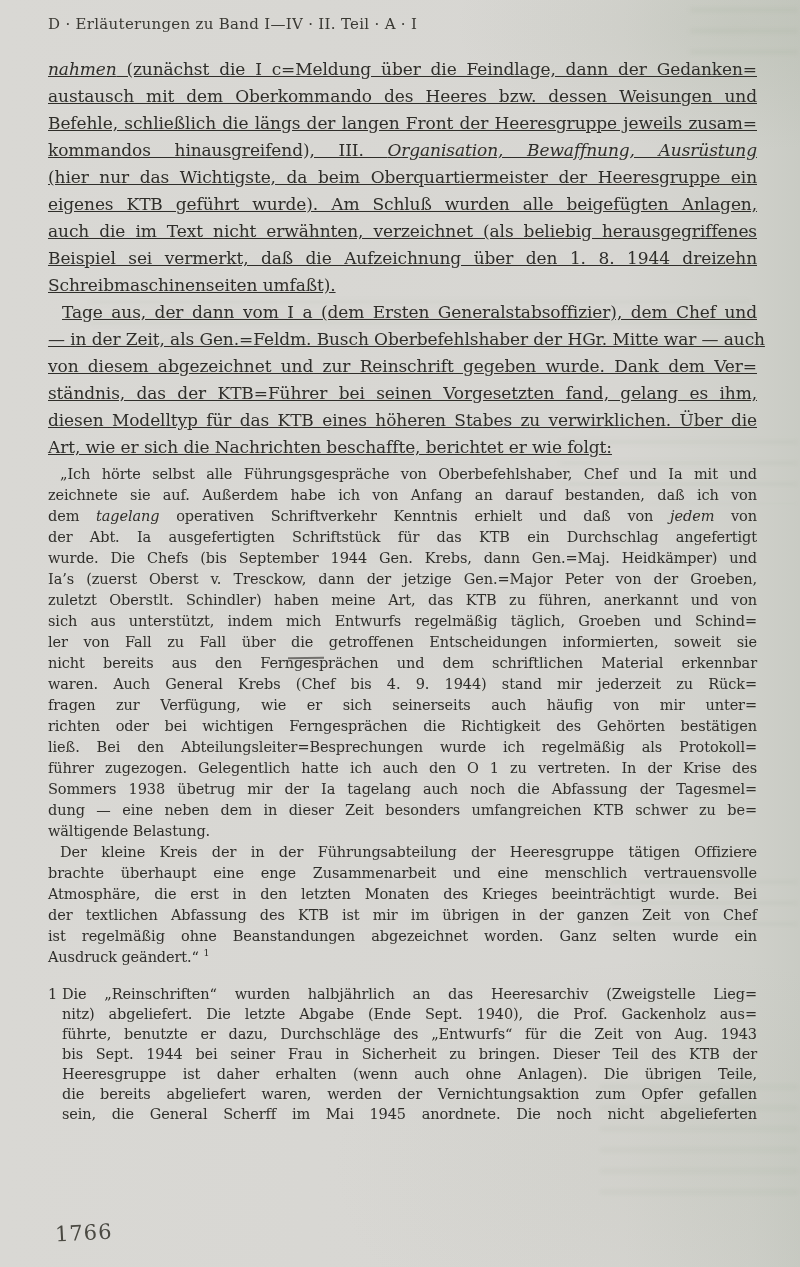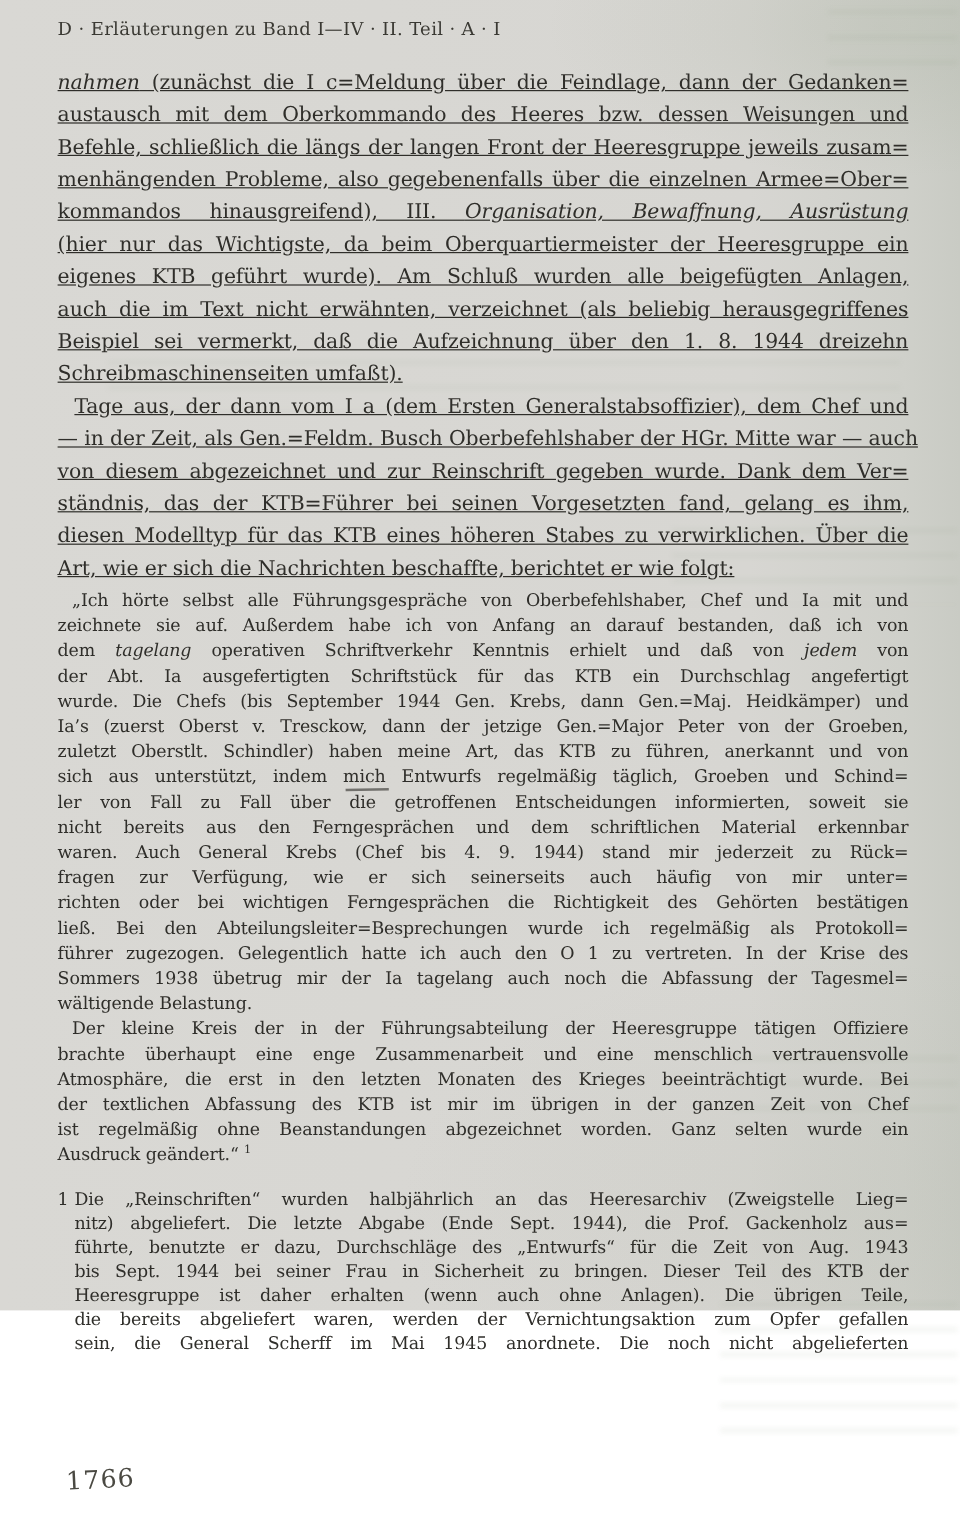--- a/index.html
+++ b/index.html
@@ -3,21 +3,21 @@
 <meta charset="utf-8">
 <style>
   html, body { margin: 0; padding: 0; }
   body {
     width: 800px; height: 1267px;
     font-family: "DejaVu Serif", "Liberation Serif", serif;
     overflow: hidden;
   }
   .page {
     position: relative;
-    width: 800px; height: 1092px;
+    width: 800px; height: 1267px;
     background:
       radial-gradient(ellipse 400px 180px at 92% 2%, rgba(150,162,140,0.20), rgba(150,162,140,0) 70%),
       radial-gradient(ellipse 500px 300px at 85% 92%, rgba(150,158,138,0.10), rgba(150,158,138,0) 70%),
       linear-gradient(90deg, #d9d8d4 0%, #d7d6d2 78%, #cfd0ca 94%, #c9cbc4 100%);
     color: #2f2e2a;
   }
   .content {
     position: absolute;
     left: 48px; top: 14px; width: 709px;
   }
@@ -104,21 +104,20 @@
   <div class="ghost g4"></div>
   <div class="ghost g5"></div>
 
   <div class="content">
     <div class="running-header">D · Erläuterungen zu Band I—IV · II. Teil · A · I</div>
 
     <div id="paragraph-1" class="para main">
         <div class="line"><em>nahmen</em><span> (zunächst die I c=Meldung über die Feindlage, dann der Gedanken=</span></div>
         <div class="line"><span>austausch mit dem Oberkommando des Heeres bzw. dessen Weisungen und</span></div>
         <div class="line"><span>Befehle, schließlich die längs der langen Front der Heeresgruppe jeweils zusam=</span></div>
-        <div class="line"><span>menhängenden Probleme, also gegebenenfalls über die einzelnen Armee=Ober=</span></div>
         <div class="line"><span>kommandos hinausgreifend), III. </span><em>Organisation, Bewaffnung, Ausrüstung</em></div>
         <div class="line"><span>(hier nur das Wichtigste, da beim Oberquartiermeister der Heeresgruppe ein</span></div>
         <div class="line"><span>eigenes KTB geführt wurde). Am Schluß wurden alle beigefügten Anlagen,</span></div>
         <div class="line"><span>auch die im Text nicht erwähnten, verzeichnet (als beliebig herausgegriffenes</span></div>
         <div class="line"><span>Beispiel sei vermerkt, daß die Aufzeichnung über den 1. 8. 1944 dreizehn</span></div>
         <div class="line last"><span>Schreibmaschinenseiten umfaßt).</span></div>
       </div>
 
     <div id="paragraph-2" class="para main indent-first">
         <div class="line"><span>Tage aus, der dann vom I a (dem Ersten Generalstabsoffizier), dem Chef und</span></div>
@@ -139,37 +138,38 @@
         <div class="line"><span>zuletzt Oberstlt. Schindler) haben meine Art, das KTB zu führen, anerkannt und von</span></div>
         <div class="line"><span>sich aus unterstützt, indem mich Entwurfs regelmäßig täglich, Groeben und Schind=</span></div>
         <div class="line"><span>ler von Fall zu Fall über die getroffenen Entscheidungen informierten, soweit sie</span></div>
         <div class="line"><span>nicht bereits aus den Ferngesprächen und dem schriftlichen Material erkennbar</span></div>
         <div class="line"><span>waren. Auch General Krebs (Chef bis 4. 9. 1944) stand mir jederzeit zu Rück=</span></div>
         <div class="line"><span>fragen zur Verfügung, wie er sich seinerseits auch häufig von mir unter=</span></div>
         <div class="line"><span>richten oder bei wichtigen Ferngesprächen die Richtigkeit des Gehörten bestätigen</span></div>
         <div class="line"><span>ließ. Bei den Abteilungsleiter=Besprechungen wurde ich regelmäßig als Protokoll=</span></div>
         <div class="line"><span>führer zugezogen. Gelegentlich hatte ich auch den O 1 zu vertreten. In der Krise des</span></div>
         <div class="line"><span>Sommers 1938 übetrug mir der Ia tagelang auch noch die Abfassung der Tagesmel=</span></div>
+        <div class="line"><span>dung — eine neben dem in dieser Zeit besonders umfangreichen KTB schwer zu be=</span></div>
         <div class="line last"><span>wältigende Belastung.</span></div>
       </div>
 
     <div id="quote-paragraph-2" class="para small indent-first-sm">
         <div class="line"><span>Der kleine Kreis der in der Führungsabteilung der Heeresgruppe tätigen Offiziere</span></div>
         <div class="line"><span>brachte überhaupt eine enge Zusammenarbeit und eine menschlich vertrauensvolle</span></div>
         <div class="line"><span>Atmosphäre, die erst in den letzten Monaten des Krieges beeinträchtigt wurde. Bei</span></div>
         <div class="line"><span>der textlichen Abfassung des KTB ist mir im übrigen in der ganzen Zeit von Chef</span></div>
         <div class="line"><span>ist regelmäßig ohne Beanstandungen abgezeichnet worden. Ganz selten wurde ein</span></div>
         <div class="line last"><span>Ausdruck geändert.“ </span><sup>1</sup></div>
       </div>
 
     <div id="footnote" class="para small justify-all">
       <span class="footnote-marker">1</span>
       <div>
           <div class="line"><span>Die „Reinschriften“ wurden halbjährlich an das Heeresarchiv (Zweigstelle Lieg=</span></div>
-          <div class="line"><span>nitz) abgeliefert. Die letzte Abgabe (Ende Sept. 1944), die Prof. Gackenholz aus=</span></div>
+          <div class="line"><span>nitz) abgeliefert. Die letzte Abgabe (Ende Sept. 1940), die Prof. Gackenholz aus=</span></div>
           <div class="line"><span>führte, benutzte er dazu, Durchschläge des „Entwurfs“ für die Zeit von Aug. 1943</span></div>
           <div class="line"><span>bis Sept. 1944 bei seiner Frau in Sicherheit zu bringen. Dieser Teil des KTB der</span></div>
           <div class="line"><span>Heeresgruppe ist daher erhalten (wenn auch ohne Anlagen). Die übrigen Teile,</span></div>
           <div class="line"><span>die bereits abgeliefert waren, werden der Vernichtungsaktion zum Opfer gefallen</span></div>
           <div class="line last"><span>sein, die General Scherff im Mai 1945 anordnete. Die noch nicht abgelieferten</span></div>
         </div>
     </div>
   </div>
 
   <div class="artifact-underline"></div>

